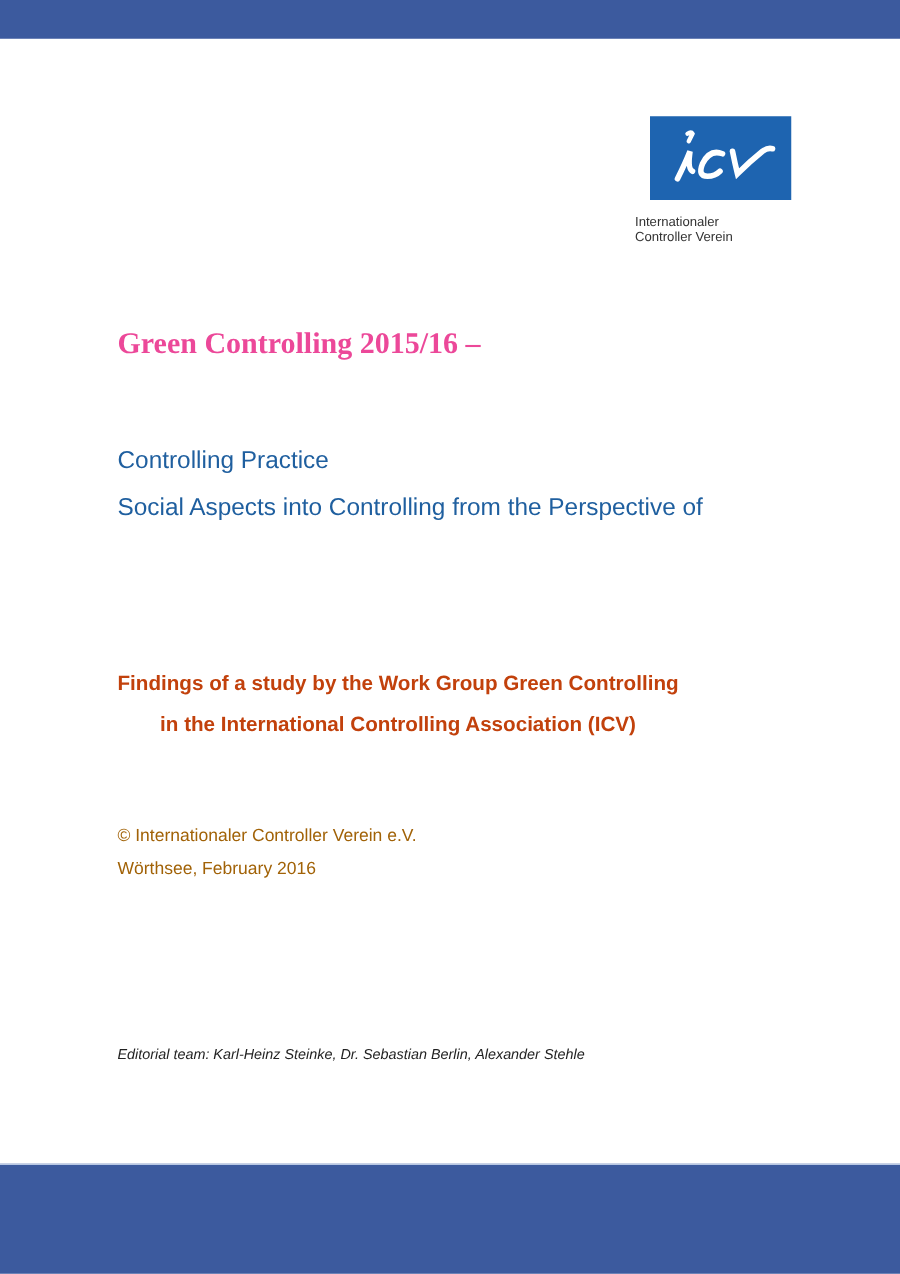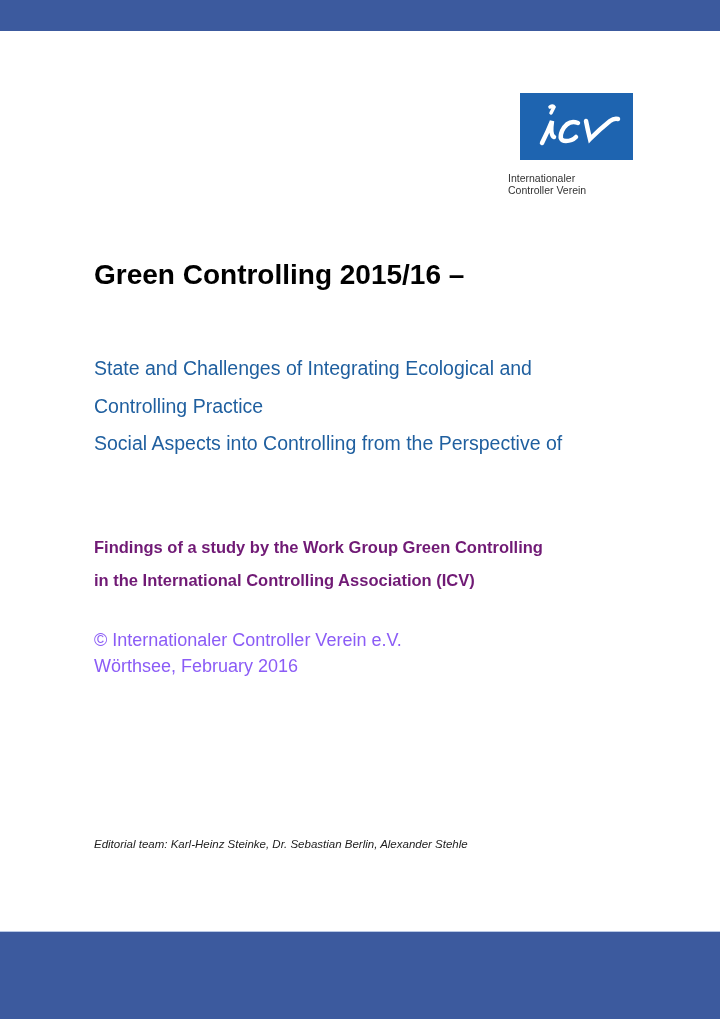--- a/index.html
+++ b/index.html
@@ -3,24 +3,24 @@
 <meta charset="utf-8">
 <style>
   html, body { margin:0; padding:0; }
   body { width:720px; height:1019px; position:relative; background:#ffffff; overflow:hidden;
          font-family:"Liberation Sans", sans-serif; }
   .bar-top { position:absolute; left:0; top:0; width:720px; height:31px; background:#3c5a9e; }
   .bar-bottom { position:absolute; left:0; top:931px; width:720px; height:88px; background:#3c5a9e; border-top:1px solid #b8c8e4; box-sizing:border-box; }
   .logo-box { position:absolute; left:520px; top:93px; width:113px; height:67px; background:#1e64b0; }
   .logo-box svg { position:absolute; left:0; top:0; }
   .logo-caption { position:absolute; left:508px; top:172px; font-size:10.5px; line-height:12px; color:#333; }
-  .title { position:absolute; left:94px; top:258px; color:#000000; font-weight:bold; font-size:28px; line-height:34px; white-space:nowrap; }
+  .title { position:absolute; left:94px; top:258px; color:#ec4899; font-weight:bold; font-size:24px; line-height:34px; white-space:nowrap;font-family:Liberation Serif, serif; }
   .subtitle { position:absolute; left:94px; top:350px; color:#1f5f9f; font-size:19.5px; line-height:37.5px; white-space:nowrap; }
-  .findings { position:absolute; left:94px; top:531px; color:#701a75; font-weight:bold; font-size:16.5px; line-height:33px; white-space:nowrap; }
-  .meta { position:absolute; left:94px; top:628px; color:#8b5cf6; font-size:18px; line-height:25.5px; white-space:nowrap; }
+  .findings { position:absolute; left:94px; top:531px; color:#c2410c; font-weight:bold; font-size:16.5px; line-height:33px; white-space:nowrap;text-align:center; }
+  .meta { position:absolute; left:94px; top:656px; color:#a16207; font-size:14px; line-height:25.5px; white-space:nowrap; }
   .editorial { position:absolute; left:94px; top:837px; color:#222; font-size:11.5px; line-height:14px; white-space:nowrap;font-style:italic; }
   .line { display:block; }
 </style>
 </head>
 <body>
 
 <div class="bar-top"></div>
 
 <div class="logo-box">
   <svg width="113" height="67" viewBox="0 0 113 67">
@@ -33,21 +33,20 @@
 <div class="logo-caption">
   <span class="line">Internationaler</span>
   <span class="line">Controller Verein</span>
 </div>
 
 <div class="title">
   <span class="line">Green Controlling 2015/16 –</span>
 </div>
 
 <div class="subtitle">
-  <span class="line">State and Challenges of Integrating Ecological and</span>
   <span class="line">Controlling Practice</span>
   <span class="line">Social Aspects into Controlling from the Perspective of</span>
 </div>
 
 <div class="findings">
   <span class="line">Findings of a study by the Work Group Green Controlling</span>
   <span class="line">in the International Controlling Association (ICV)</span>
 </div>
 
 <div class="meta">

